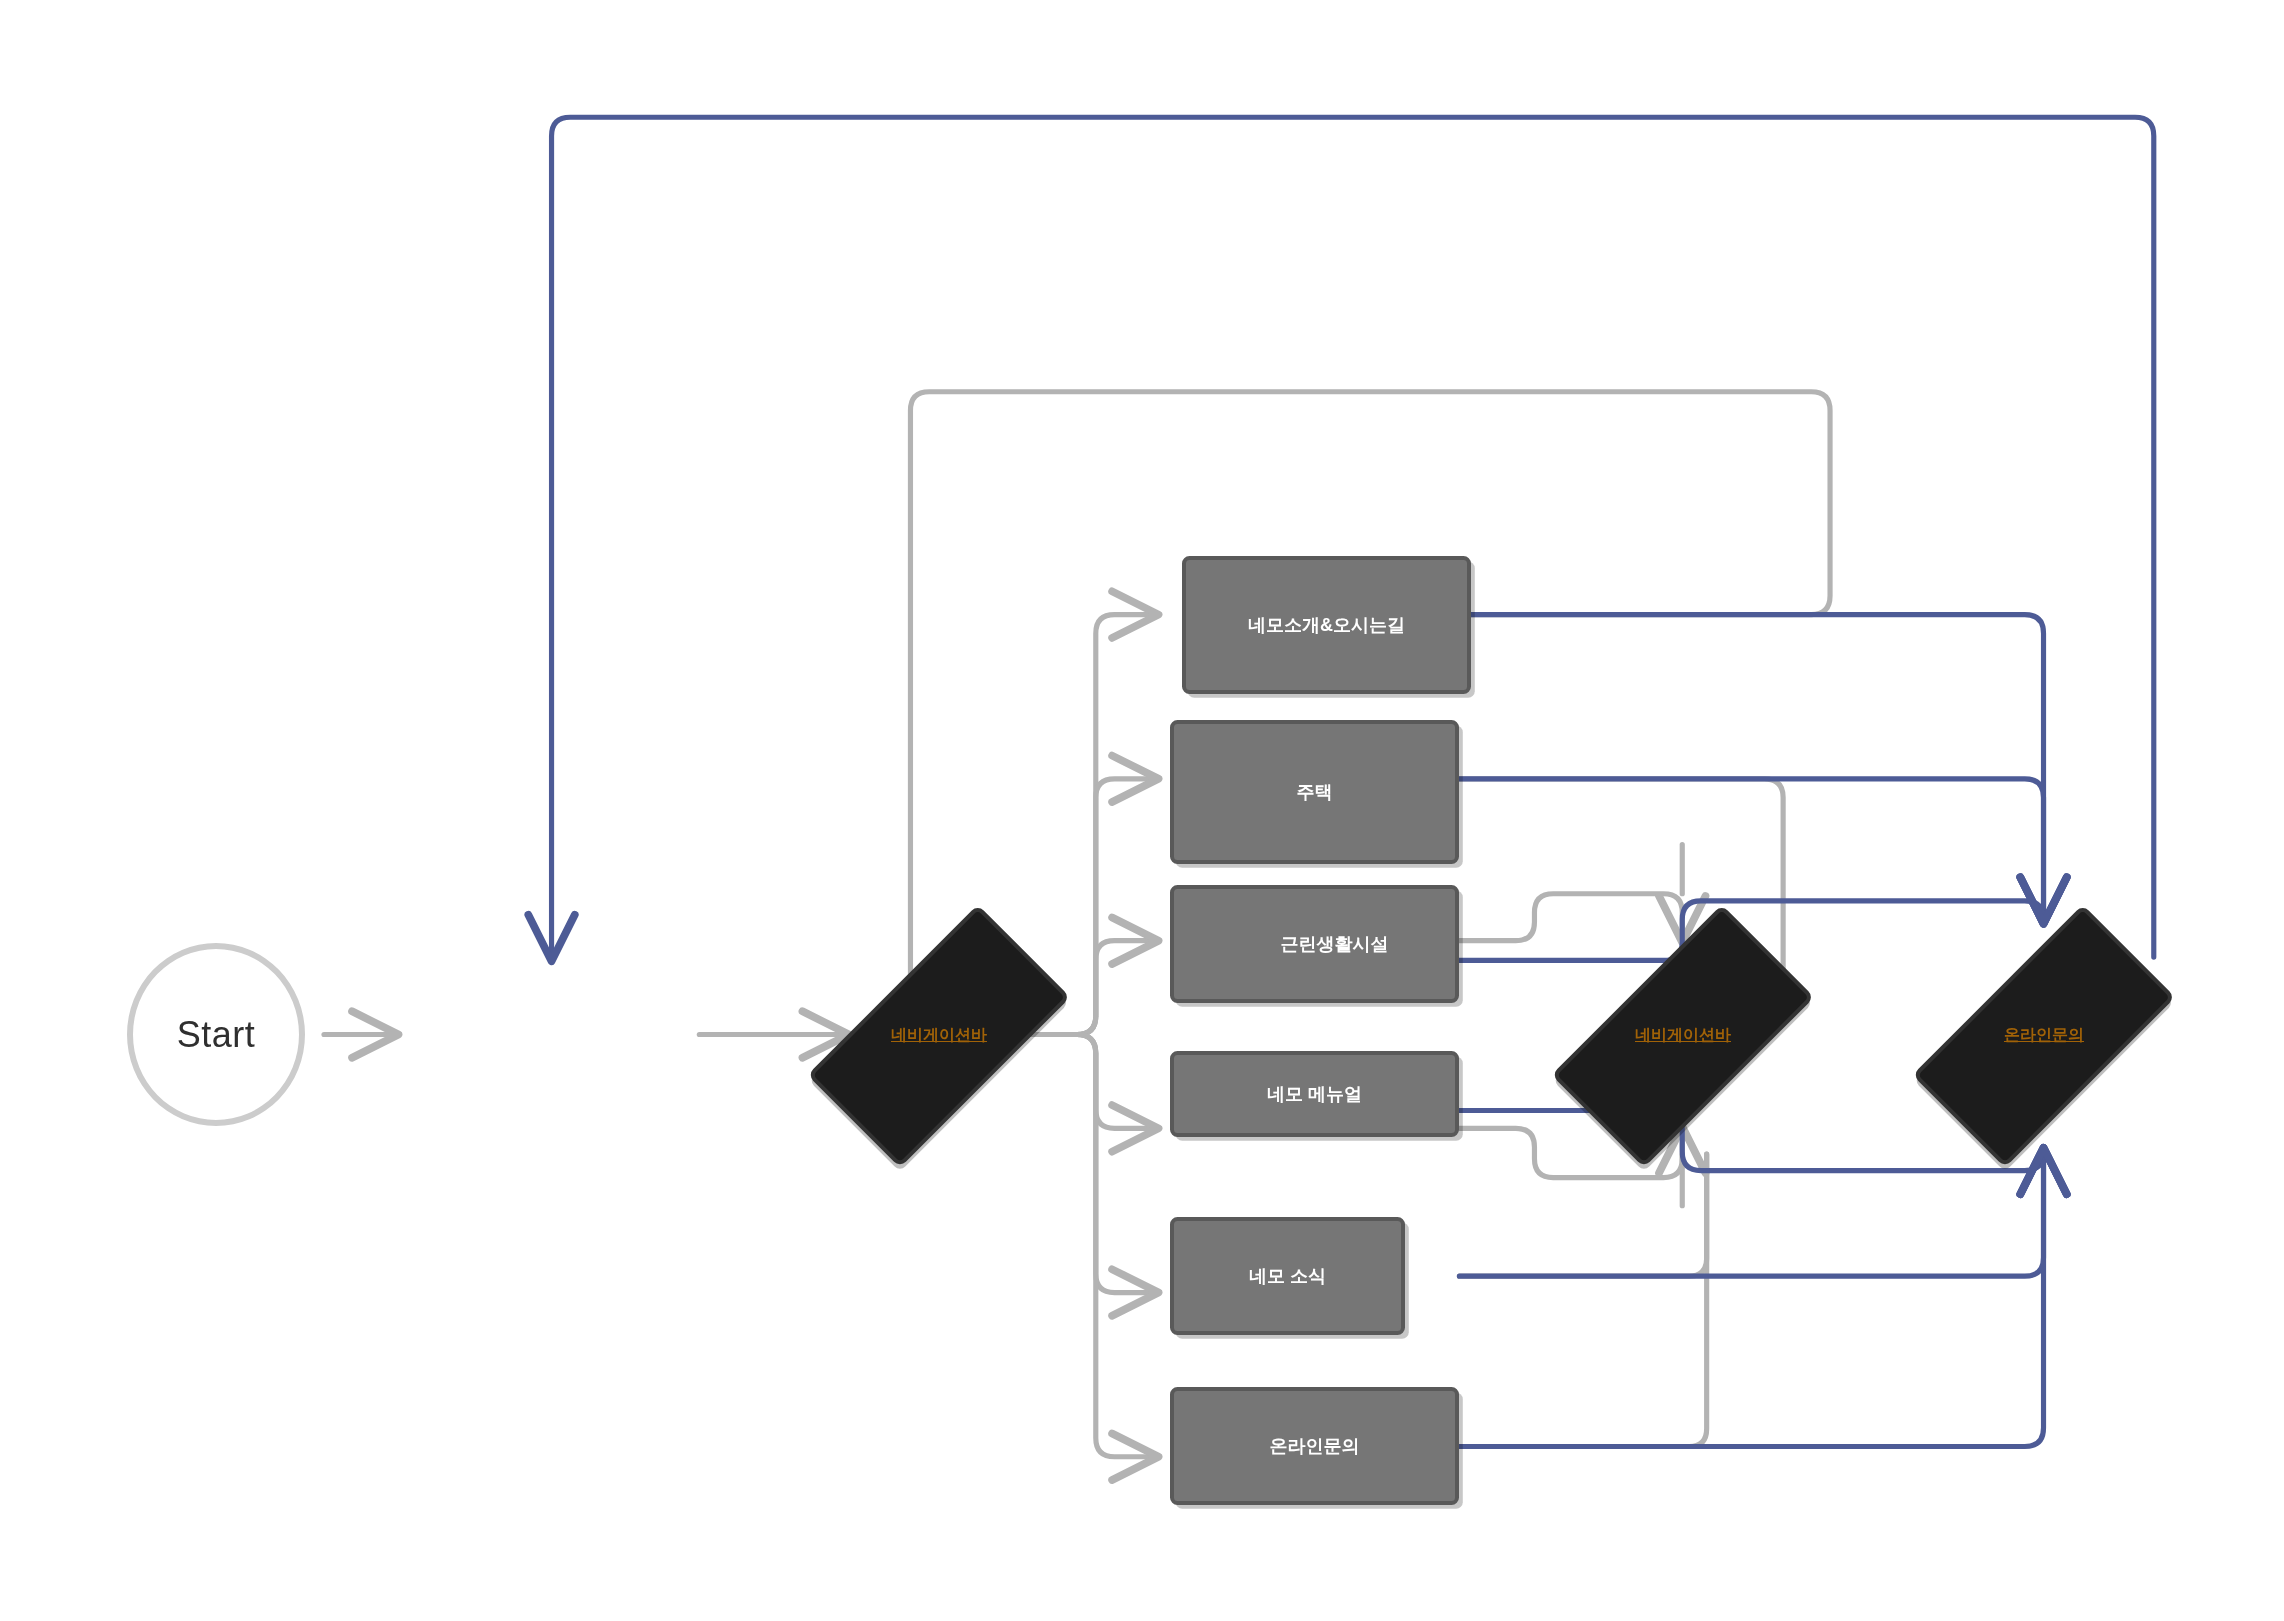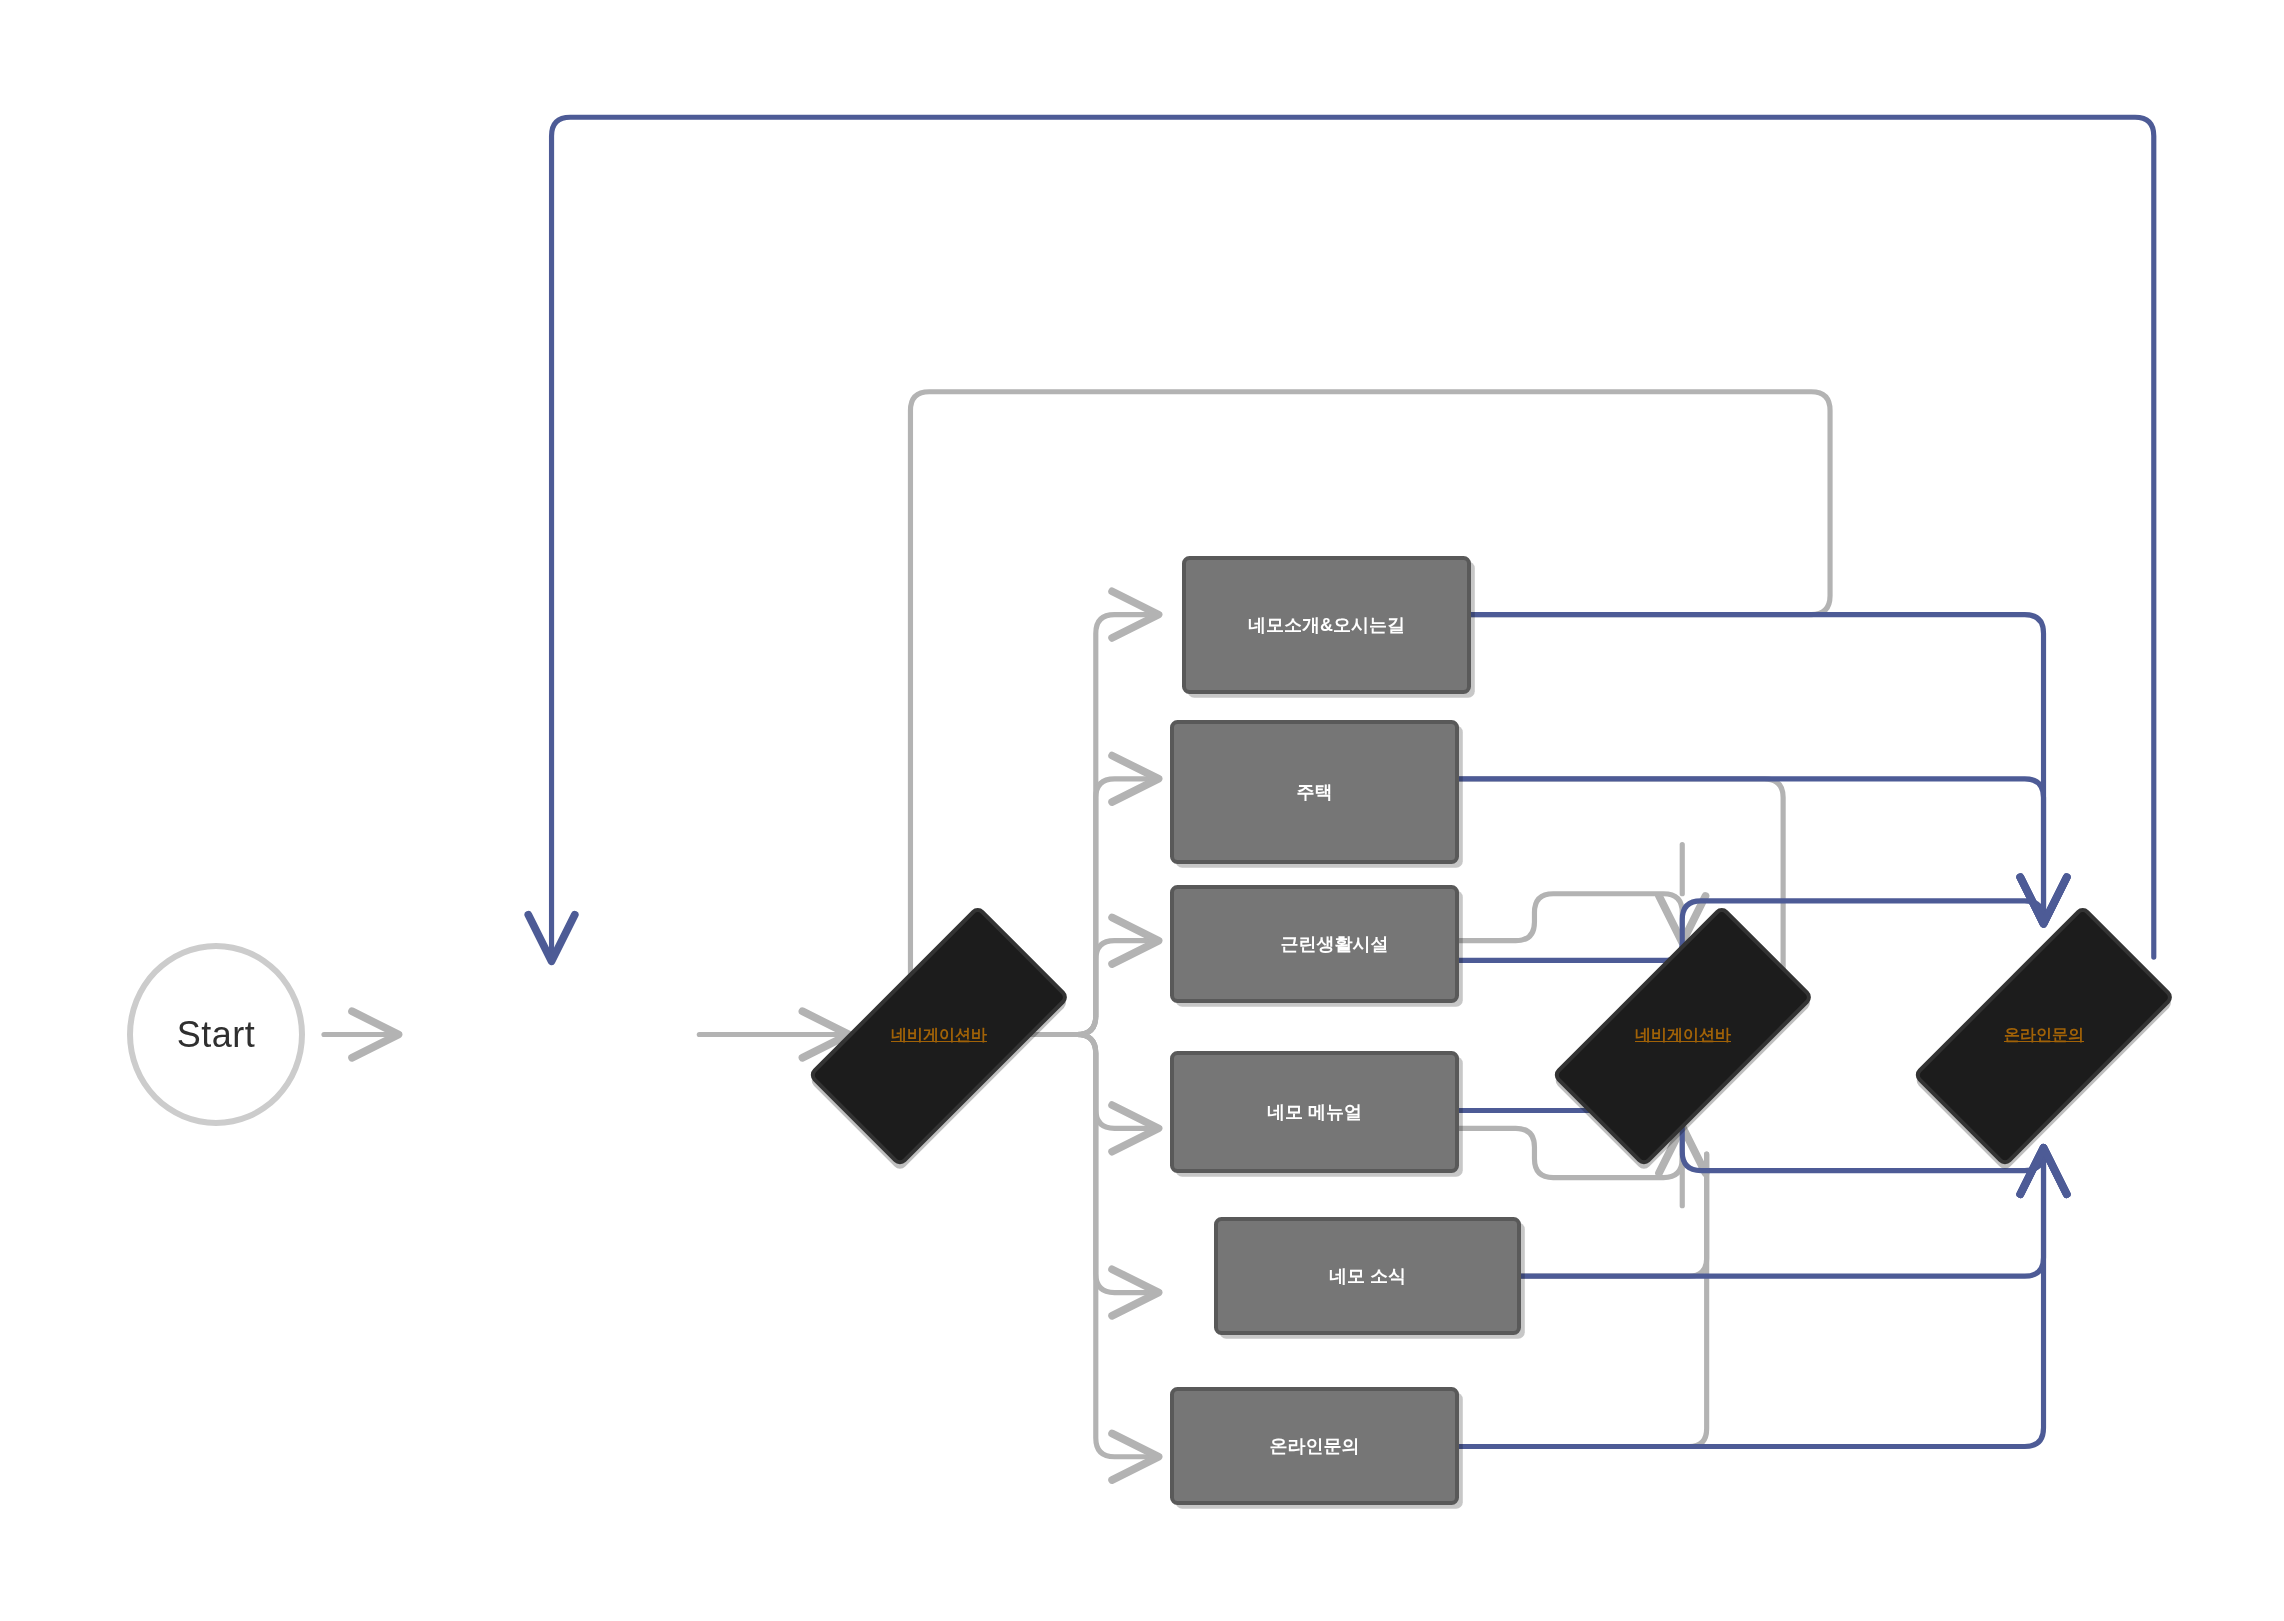--- a/index.html
+++ b/index.html
@@ -109,24 +109,24 @@
 
   <div class="node proc" style="left:1170px;top:556px;width:289px;height:138px;font-size:18px;margin-left:12px;">
     <span class="lbl">네모소개&amp;오시는길</span>
   </div>
   <div class="node proc" style="left:1170px;top:720px;width:289px;height:144px;font-size:18px;">
     <span class="lbl">주택</span>
   </div>
   <div class="node proc" style="left:1170px;top:885px;width:289px;height:118px;font-size:18px;padding-left:40px;">
     <span class="lbl">근린생활시설</span>
   </div>
-  <div class="node proc" style="left:1170px;top:1051px;width:289px;height:122px;font-size:18px;">
+  <div class="node proc" style="left:1170px;top:1051px;width:289px;height:86px;font-size:18px;">
     <span class="lbl">네모 메뉴얼</span>
   </div>
-  <div class="node proc" style="left:1170px;top:1217px;width:307px;height:118px;font-size:18px;margin-left:44px;">
+  <div class="node proc" style="left:1170px;top:1217px;width:235px;height:118px;font-size:18px;">
     <span class="lbl">네모 소식</span>
   </div>
   <div class="node proc" style="left:1170px;top:1387px;width:289px;height:118px;font-size:18px;">
     <span class="lbl">온라인문의</span>
   </div>
 
   <div class="node diamond" style="left:1596px;top:871px;width:174px;height:329px;font-size:16px;">
     <span class="dshape"></span>
     <span class="dlbl">네비게이션바</span>
   </div>

